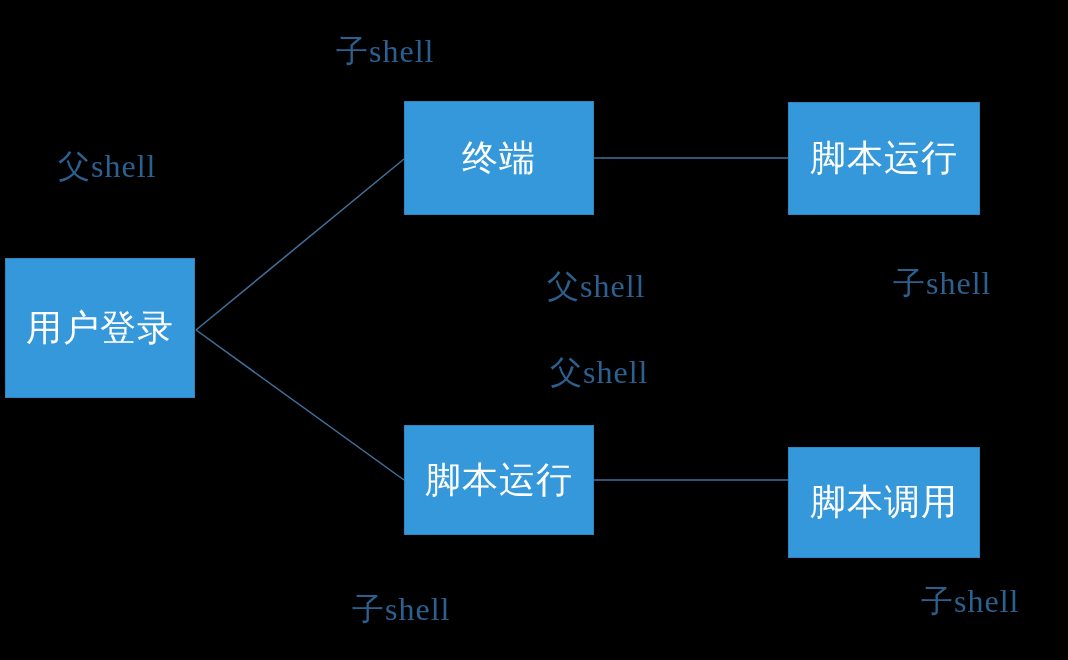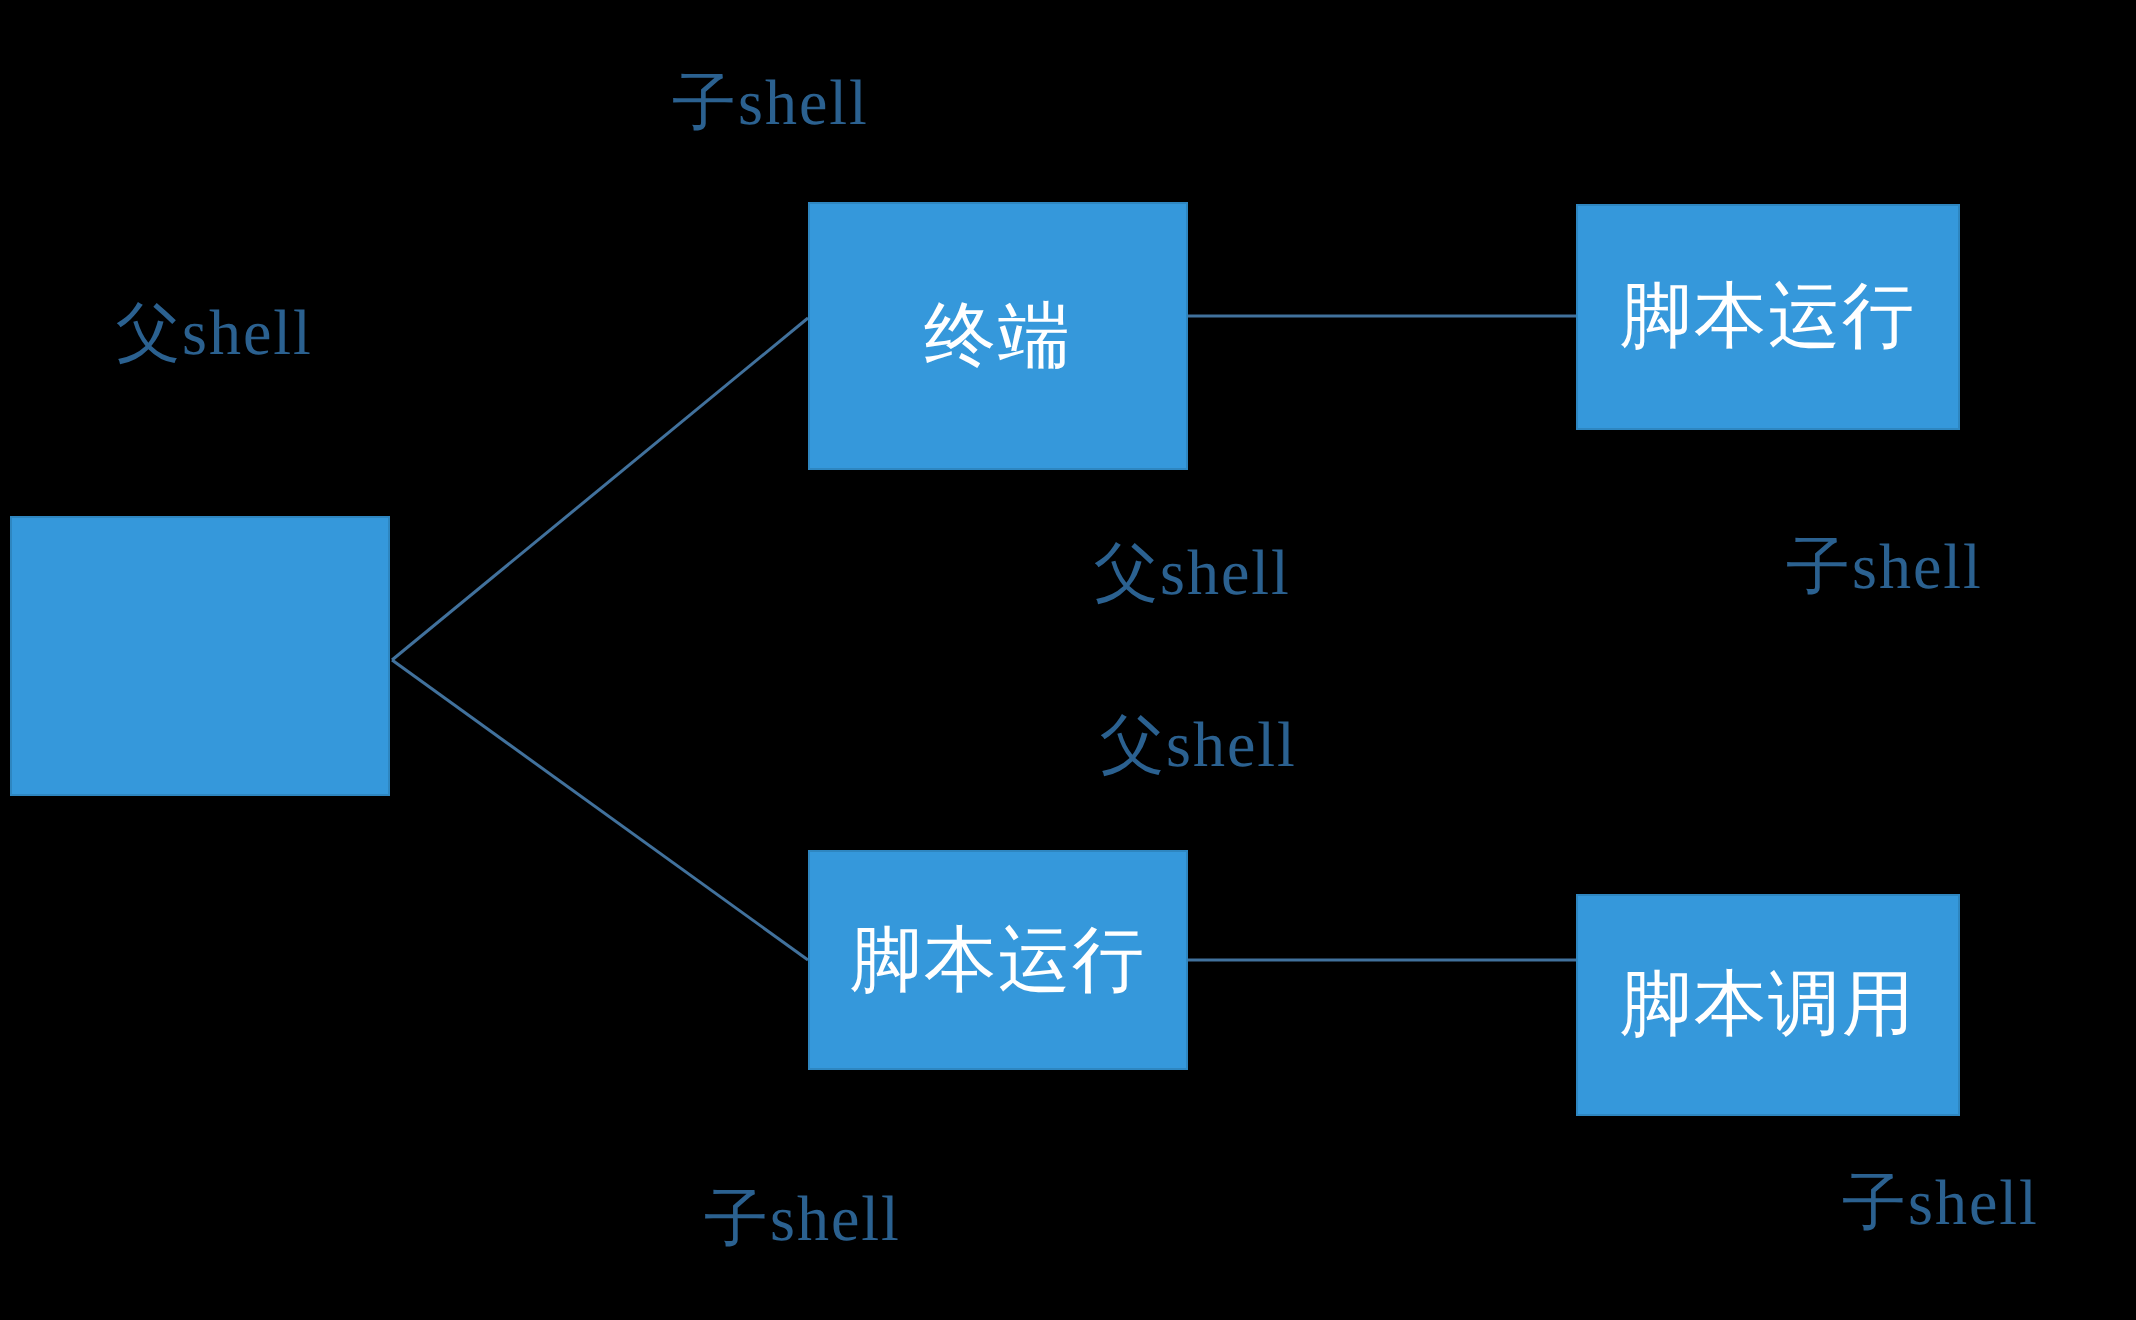--- a/index.html
+++ b/index.html
@@ -56,23 +56,24 @@
 <div class="stage">
 
   <svg class="connector-layer" width="1068" height="660" viewBox="0 0 1068 660">
     <line x1="196" y1="330" x2="404" y2="159"></line>
     <line x1="196" y1="330" x2="404" y2="480"></line>
     <line x1="594" y1="158" x2="788" y2="158"></line>
     <line x1="594" y1="480" x2="788" y2="480"></line>
   </svg>
 
   <div class="node" style="left:5px; top:258px; width:190px; height:140px;">
+    <div>用户登录</div>
   </div>
 
-  <div class="node" style="left:404px; top:101px; width:190px; height:134px;">
+  <div class="node" style="left:404px; top:101px; width:190px; height:114px;">
     <div>终端</div>
   </div>
 
   <div class="node" style="left:788px; top:102px; width:192px; height:113px;">
     <div>脚本运行</div>
   </div>
 
   <div class="node" style="left:404px; top:425px; width:190px; height:110px;">
     <div>脚本运行</div>
   </div>

